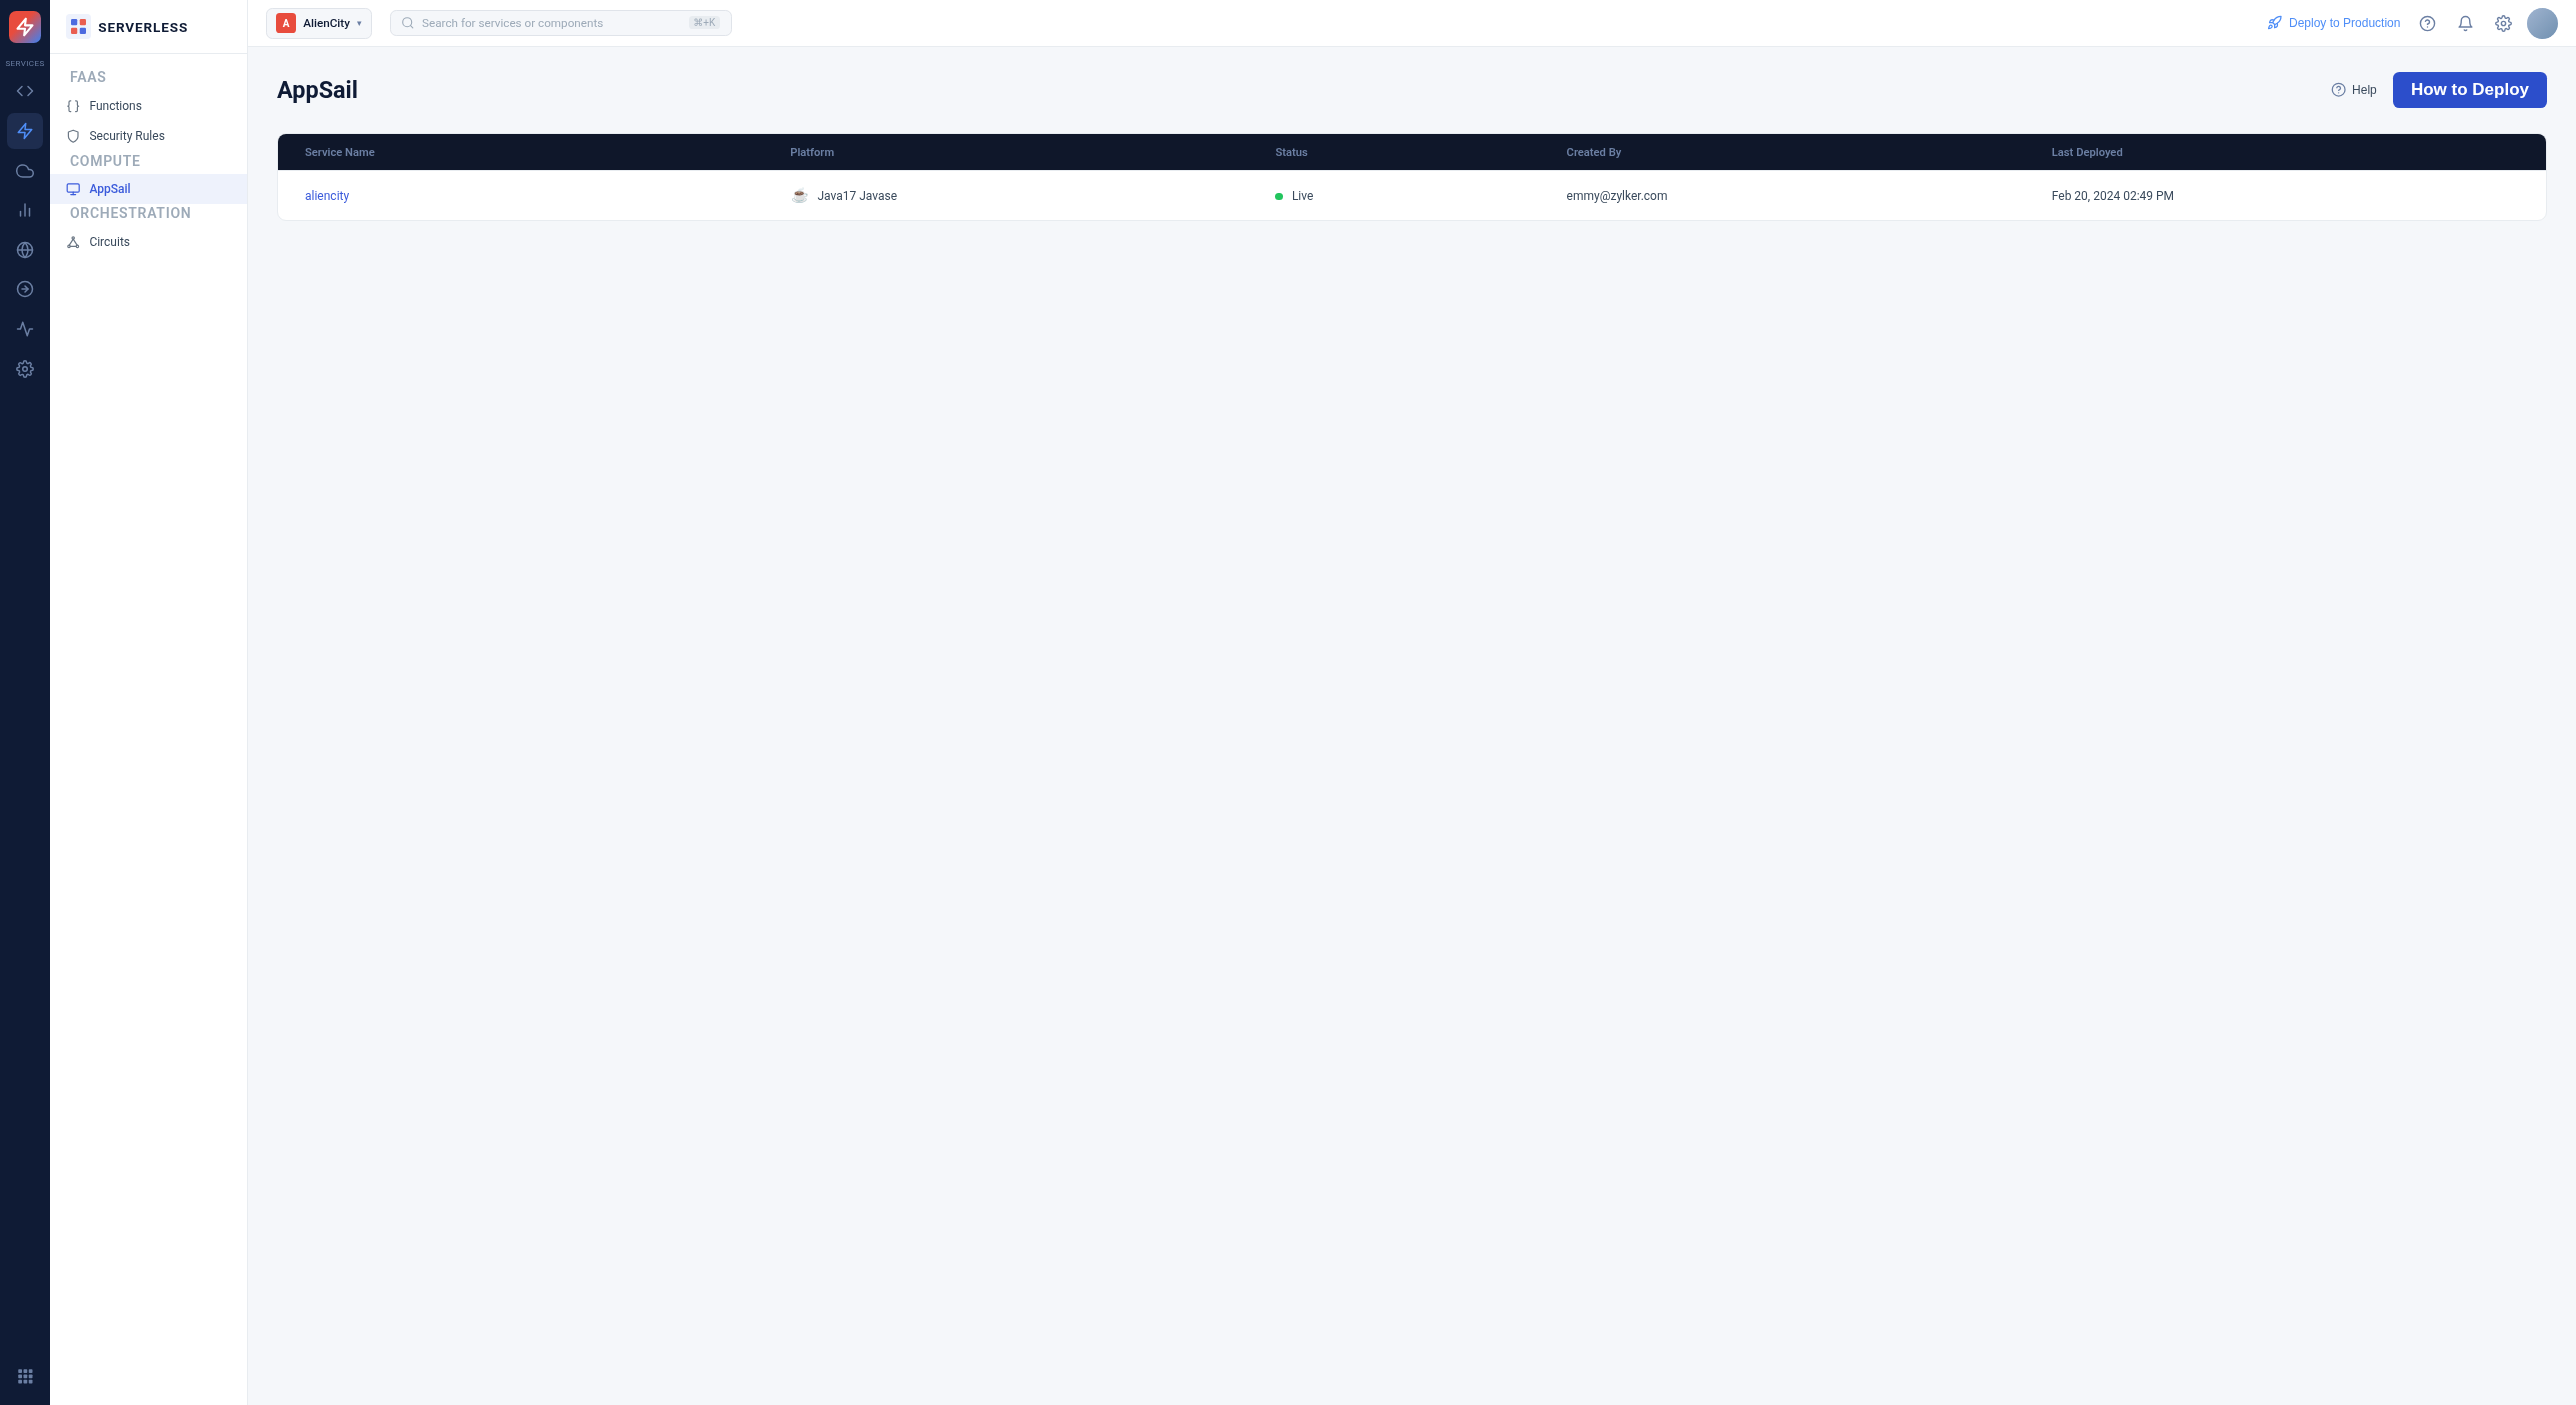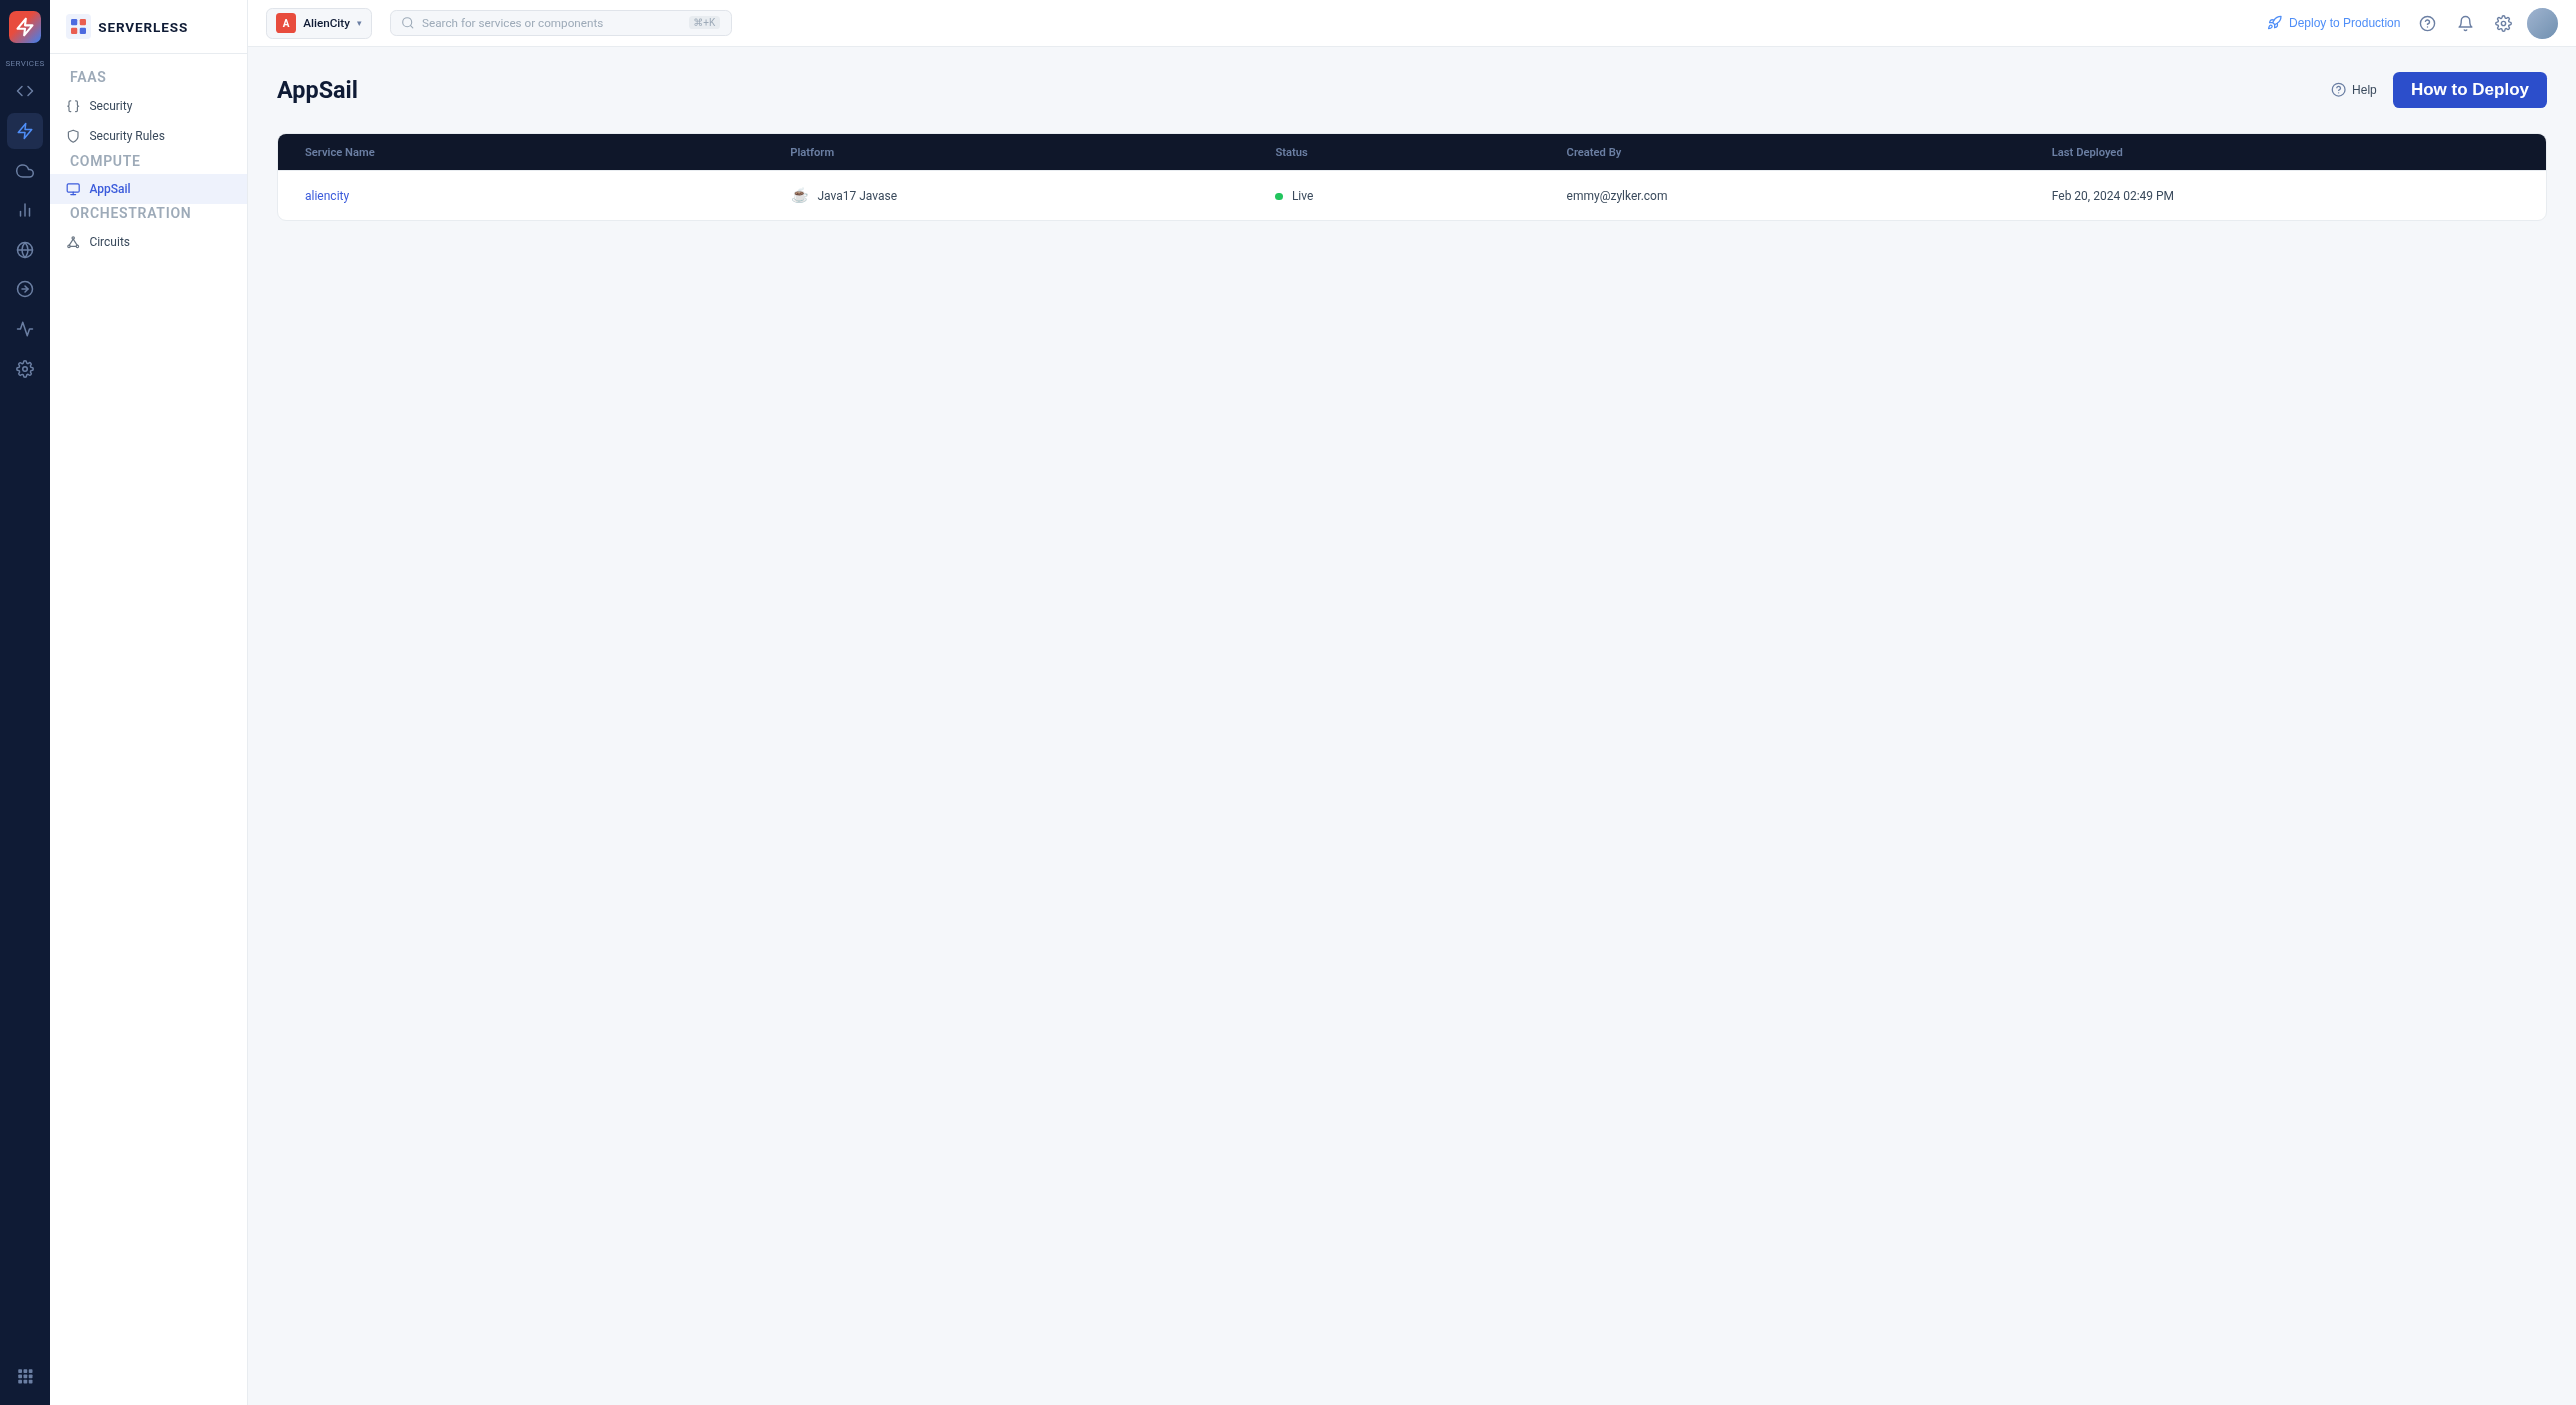--- a/index.html
+++ b/index.html
@@ -433,21 +433,21 @@
   </div>
 
   <nav class="sidebar-nav">
     <div class="nav-section-label">FAAS</div>
 
     <div class="nav-item">
       <svg viewBox="0 0 24 24" fill="none" stroke="currentColor" stroke-width="2" stroke-linecap="round" stroke-linejoin="round">
         <path d="M8 3H7a2 2 0 0 0-2 2v5a2 2 0 0 1-2 2 2 2 0 0 1 2 2v5c0 1.1.9 2 2 2h1"></path>
         <path d="M16 21h1a2 2 0 0 0 2-2v-5c0-1.1.9-2 2-2a2 2 0 0 1-2-2V5a2 2 0 0 0-2-2h-1"></path>
       </svg>
-      <span>Security</span>
+      <span>Functions</span>
     </div>
 
     <div class="nav-item">
       <svg viewBox="0 0 24 24" fill="none" stroke="currentColor" stroke-width="2" stroke-linecap="round" stroke-linejoin="round">
         <path d="M12 22s8-4 8-10V5l-8-3-8 3v7c0 6 8 10 8 10z"></path>
       </svg>
       <span>Security Rules</span>
     </div>
 
     <div class="nav-section-label">COMPUTE</div>

